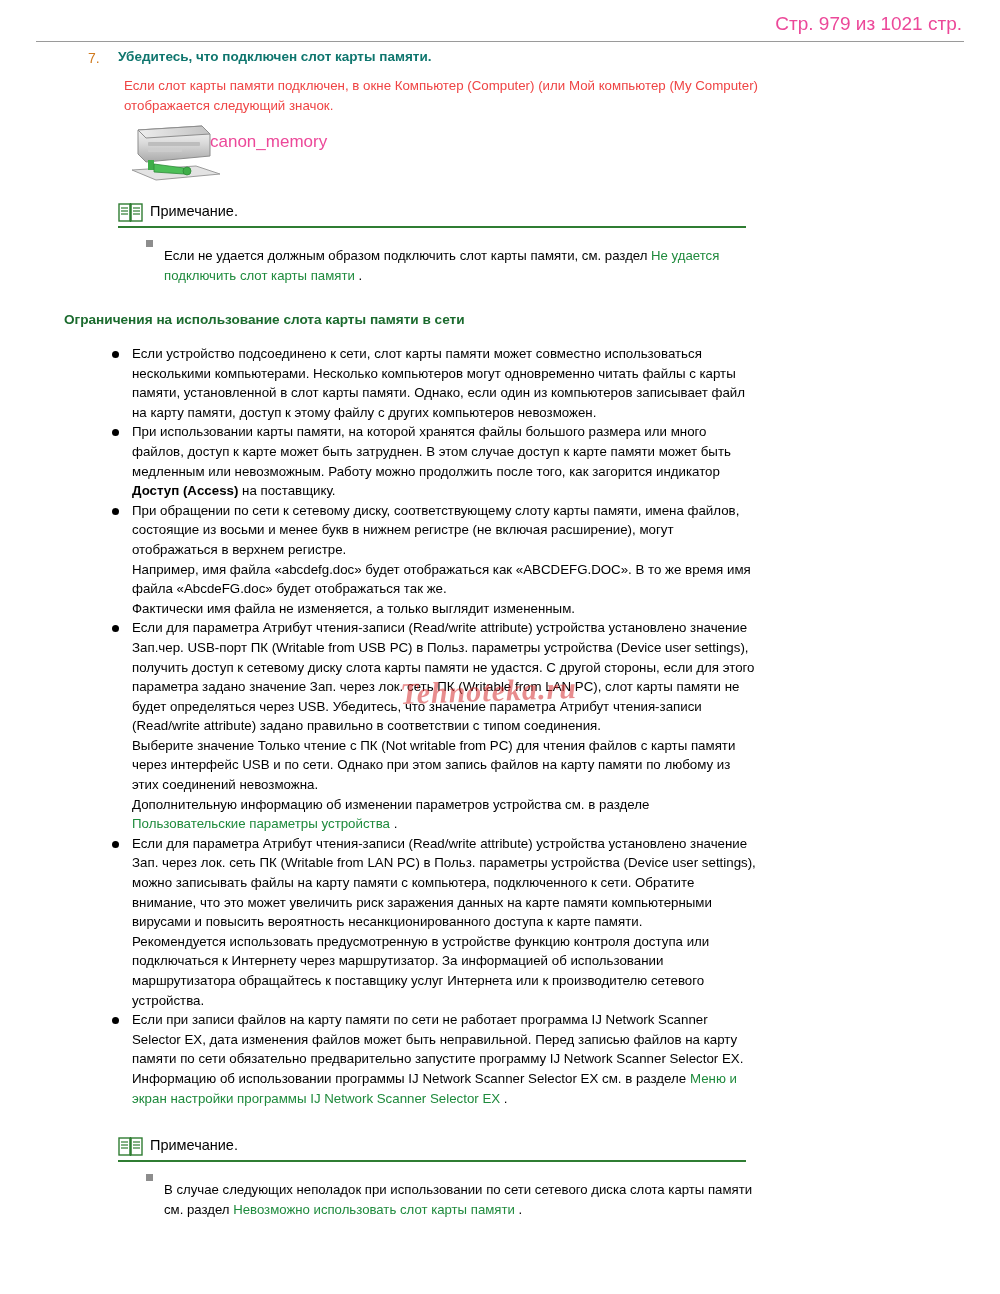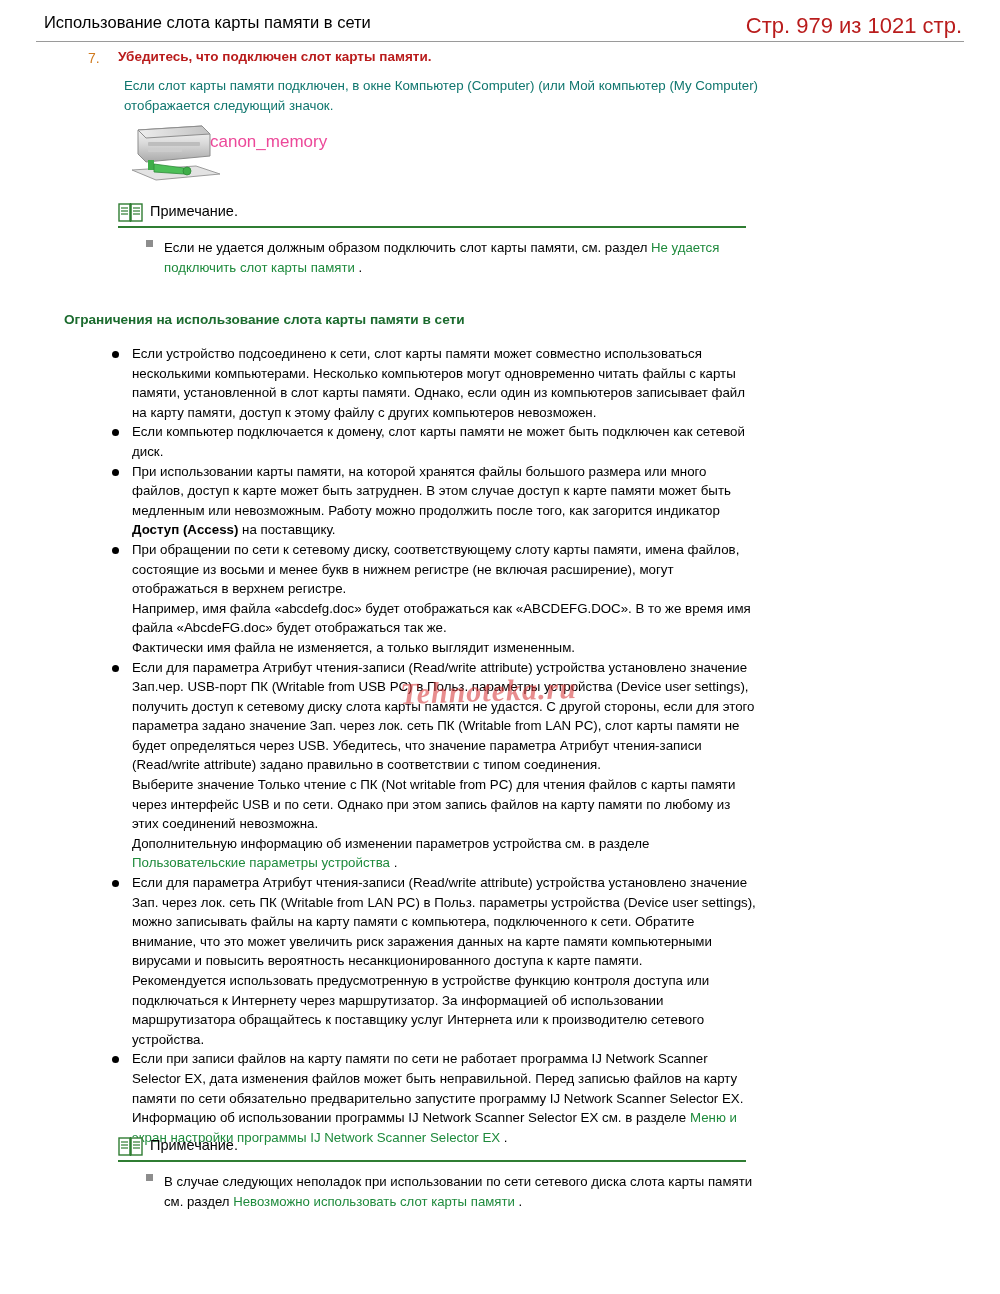--- a/index.html
+++ b/index.html
@@ -34,22 +34,22 @@
     left: 44px;
     top: 3px;
     font-size: 16.5px;
     color: #000;
     white-space: nowrap;
   }
   .header-page {
     position: absolute;
     right: 38px;
     top: 3px;
-    font-size: 22px;
-    color: #b91c1c;
+    font-size: 19px;
+    color: #ec4899;
     white-space: nowrap;
   }
   .header-rule {
     position: absolute;
     left: 36px;
     top: 31px;
     width: 928px;
     height: 1px;
     background: #9a9a9a;
   }
@@ -69,27 +69,27 @@
     font-size: 14px;
     color: #d07a1e;
     font-weight: normal;
   }
   .step-title {
     position: absolute;
     left: 118px;
     top: 5px;
     font-size: 13.5px;
     font-weight: bold;
-    color: #b91c1c;
+    color: #0f766e;
   }
   .para {
     position: absolute;
     font-size: 13.3px;
     line-height: 19.5px;
-    color: #0f766e;
+    color: #ef4444;
   }
   .p1 {
     left: 124px;
     top: 32px;
     width: 640px;
   }
 
   
   .drive-wrap {
     position: absolute;
@@ -152,21 +152,21 @@
     position: absolute;
     left: 0;
     top: 6px;
     width: 7px;
     height: 7px;
     background: #8d8d8d;
   }
   .note-text {
     position: absolute;
     left: 18px;
-    top: 4px;
+    top: 12px;
     width: 590px;
   }
   .lnk {
     color: #1e8a3c;
     text-decoration: none;
   }
 
   
   .sec-head {
     position: absolute;
@@ -219,21 +219,20 @@
     pointer-events: none;
     white-space: nowrap;
   }
 </style>
 </head>
 <body>
 
 <div class="page">
 
   <div class="header">
-    <div class="header-title">Использование слота карты памяти в сети</div>
     <div class="header-page">Стр. 979 из 1021 стр.</div>
     <div class="header-rule"></div>
   </div>
 
   <div class="content">
 
     <div class="step-num">7.</div>
     <div class="step-title">Убедитесь, что подключен слот карты памяти.</div>
     <div class="para p1">Если слот карты памяти подключен, в окне Компьютер (Computer) (или Мой компьютер (My Computer) отображается следующий значок.</div>
 
@@ -286,21 +285,20 @@
         <div class="note-text">
           <span>Если не удается должным образом подключить слот карты памяти, см. раздел </span><a class="lnk" href="#">Не удается подключить слот карты памяти</a><span> .</span>
         </div>
       </div>
     </div>
 
     <div class="sec-head" style="top:268px;">Ограничения на использование слота карты памяти в сети</div>
 
     <ul class="blist" style="top:292px;">
       <li>Если устройство подсоединено к сети, слот карты памяти может совместно использоваться несколькими компьютерами. Несколько компьютеров могут одновременно читать файлы с карты памяти, установленной в слот карты памяти. Однако, если один из компьютеров записывает файл на карту памяти, доступ к этому файлу с других компьютеров невозможен.</li>
-      <li>Если компьютер подключается к домену, слот карты памяти не может быть подключен как сетевой диск.</li>
       <li><span>При использовании карты памяти, на которой хранятся файлы большого размера или много файлов, доступ к карте может быть затруднен. В этом случае доступ к карте памяти может быть медленным или невозможным. Работу можно продолжить после того, как загорится индикатор </span><span class="b">Доступ (Access)</span><span> на поставщику.</span></li>
       <li style="white-space:pre-line;">При обращении по сети к сетевому диску, соответствующему слоту карты памяти, имена файлов, состоящие из восьми и менее букв в нижнем регистре (не включая расширение), могут отображаться в верхнем регистре.
 Например, имя файла «abcdefg.doc» будет отображаться как «ABCDEFG.DOC». В то же время имя файла «AbcdeFG.doc» будет отображаться так же.
 Фактически имя файла не изменяется, а только выглядит измененным.</li>
       <li><span style="white-space:pre-line;">Если для параметра Атрибут чтения-записи (Read/write attribute) устройства установлено значение Зап.чер. USB-порт ПК (Writable from USB PC) в Польз. параметры устройства (Device user settings), получить доступ к сетевому диску слота карты памяти не удастся. С другой стороны, если для этого параметра задано значение Зап. через лок. сеть ПК (Writable from LAN PC), слот карты памяти не будет определяться через USB. Убедитесь, что значение параметра Атрибут чтения-записи (Read/write attribute) задано правильно в соответствии с типом соединения.
 Выберите значение Только чтение с ПК (Not writable from PC) для чтения файлов с карты памяти через интерфейс USB и по сети. Однако при этом запись файлов на карту памяти по любому из этих соединений невозможна.
 Дополнительную информацию об изменении параметров устройства см. в разделе </span><a class="lnk" href="#">Пользовательские параметры устройства</a><span> .</span></li>
       <li style="white-space:pre-line;">Если для параметра Атрибут чтения-записи (Read/write attribute) устройства установлено значение Зап. через лок. сеть ПК (Writable from LAN PC) в Польз. параметры устройства (Device user settings), можно записывать файлы на карту памяти с компьютера, подключенного к сети. Обратите внимание, что это может увеличить риск заражения данных на карте памяти компьютерными вирусами и повысить вероятность несанкционированного доступа к карте памяти.
 Рекомендуется использовать предусмотренную в устройстве функцию контроля доступа или подключаться к Интернету через маршрутизатор. За информацией об использовании маршрутизатора обращайтесь к поставщику услуг Интернета или к производителю сетевого устройства.</li>
       <li><span>Если при записи файлов на карту памяти по сети не работает программа IJ Network Scanner Selector EX, дата изменения файлов может быть неправильной. Перед записью файлов на карту памяти по сети обязательно предварительно запустите программу IJ Network Scanner Selector EX. Информацию об использовании программы IJ Network Scanner Selector EX см. в разделе </span><a class="lnk" href="#">Меню и экран настройки программы IJ Network Scanner Selector EX</a><span> .</span></li>

